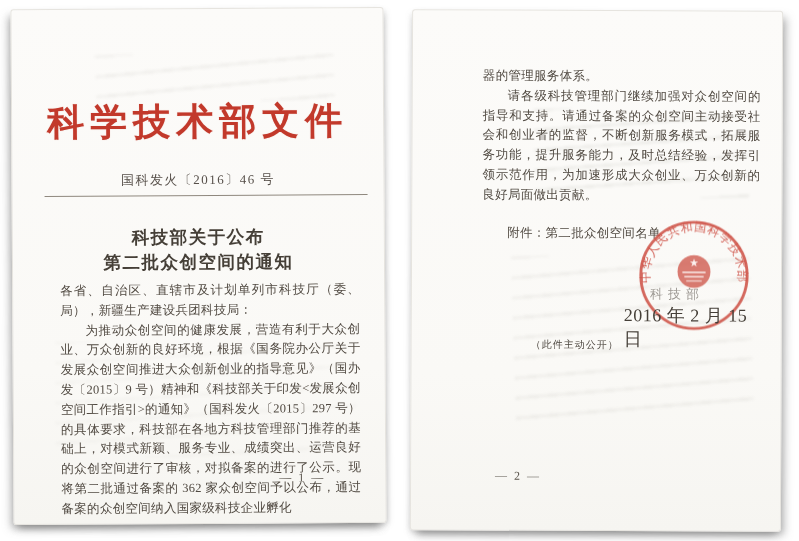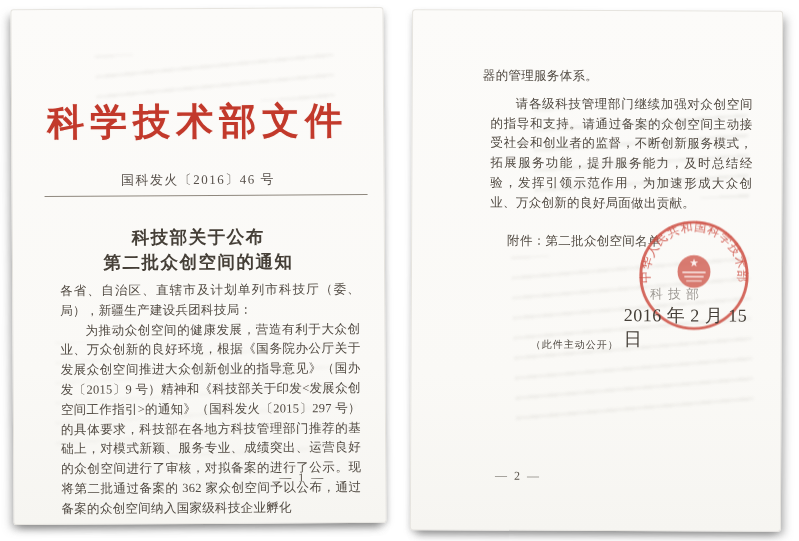--- a/index.html
+++ b/index.html
@@ -67,21 +67,21 @@
     font-size:12px;letter-spacing:2px;color:#5a544c;
   }
 
   
   .p2-body{
     position:absolute;top:56px;left:70px;width:278px;
     font-size:12.5px;line-height:19.8px;letter-spacing:.3px;
     text-align:justify;color:#514a42;
   }
   .p2-body .cont{margin:0;}
-  .p2-body .para{text-indent:2em;margin:8px;}
+  .p2-body .para{text-indent:2em;margin:0;}
   .p2-attachment{margin:18px 0 0 0;text-indent:2em;}
 
   .p2-seal{
     position:absolute;top:206px;left:224px;width:116px;height:116px;
     color:var(--seal-red,#cc4a3e);
     opacity:.92;
     filter:blur(.3px);
   }
   .p2-signer{
     position:absolute;top:274px;left:238px;width:90px;

